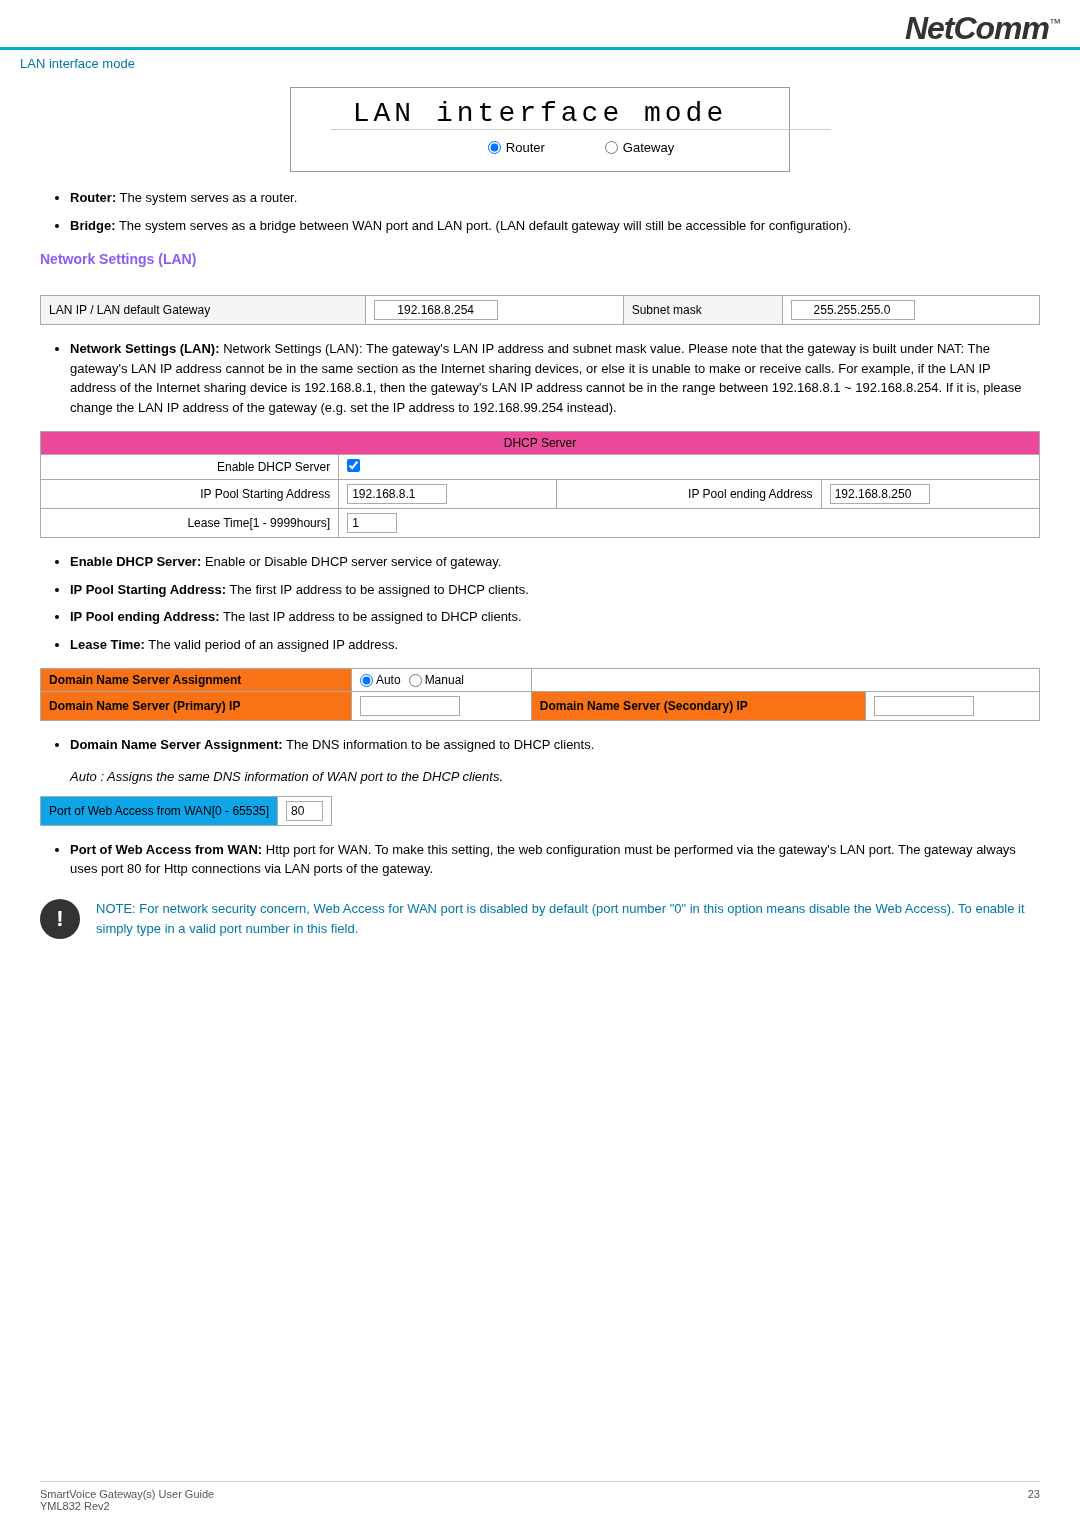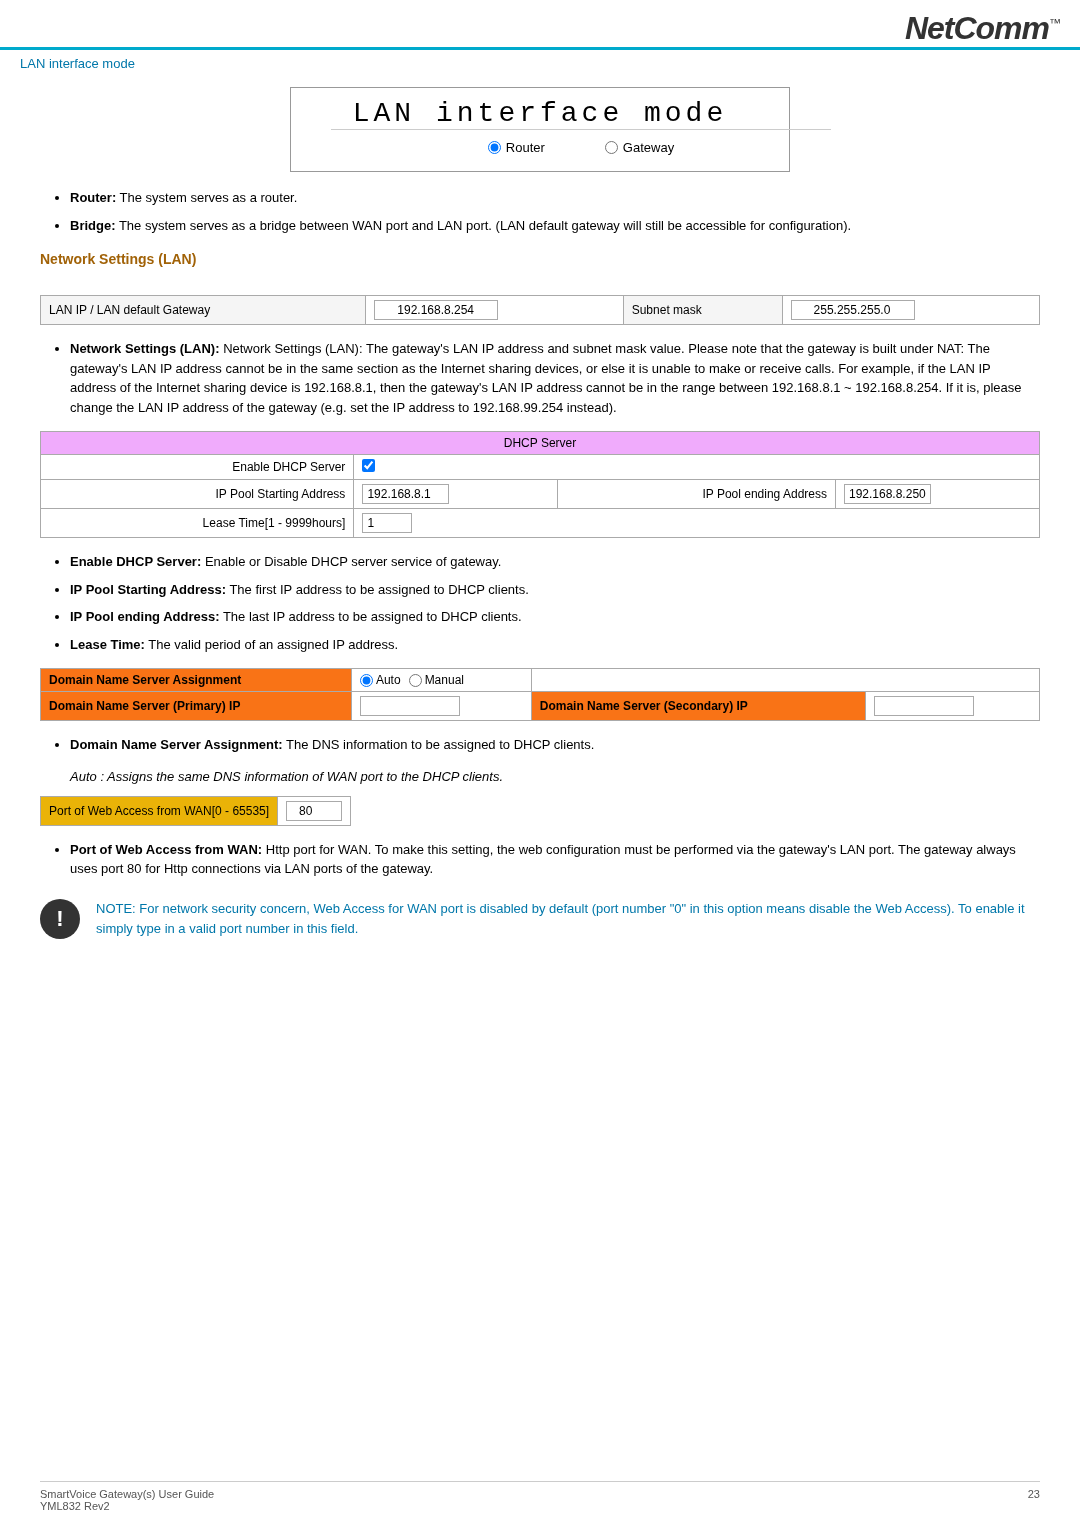--- a/index.html
+++ b/index.html
@@ -87,21 +87,21 @@
       padding-left: 30px;
       margin: 14px 0;
     }
     .bullet-list li {
       margin-bottom: 8px;
       line-height: 1.5;
     }
 
     
     .section-heading {
-      color: #a16207;
+      color: #8b5cf6;
       font-size: 14px;
       font-weight: bold;
       margin: 16px 0 8px 0;
     }
 
     
     .input-table {
       border: 1px solid #aaa;
       width: 100%;
       border-collapse: collapse;
@@ -132,37 +132,37 @@
       width: 100%;
       border-collapse: collapse;
       margin: 12px 0;
     }
     .dhcp-table th {
       border: 1px solid #aaa;
       padding: 4px 8px;
       text-align: center;
       font-size: 12px;
       font-weight: normal;
-      background: #f0abfc;
+      background: #ec4899;
     }
     .dhcp-table td {
       border: 1px solid #aaa;
       padding: 4px 8px;
       font-size: 12px;
       vertical-align: middle;
     }
     .dhcp-table td.label-cell {
       text-align: right;
       white-space: nowrap;
     }
     .dhcp-table input[type="text"] {
       border: 1px solid #aaa;
       padding: 2px 4px;
       font-size: 12px;
-      width: 87px;
+      width: 100px;
     }
     .dhcp-table input[type="checkbox"] {
       margin: 0;
     }
 
     
     .dns-table {
       border: 1px solid #aaa;
       width: 100%;
       border-collapse: collapse;
@@ -203,28 +203,28 @@
       border-collapse: collapse;
       margin: 12px 0;
     }
     .web-access-table td {
       border: 1px solid #aaa;
       padding: 4px 8px;
       font-size: 12px;
       vertical-align: middle;
     }
     .web-access-table td.label-cell {
-      background: #eab308;
+      background: #0ea5e9;
       white-space: nowrap;
     }
     .web-access-table input[type="text"] {
       border: 1px solid #aaa;
-      padding: 2px 12px;
-      font-size: 12px;
-      width: 56px;
+      padding: 2px 4px;
+      font-size: 12px;
+      width: 37px;
     }
 
     
     .note-box {
       display: flex;
       align-items: flex-start;
       gap: 16px;
       margin-top: 20px;
     }
     .note-icon {

